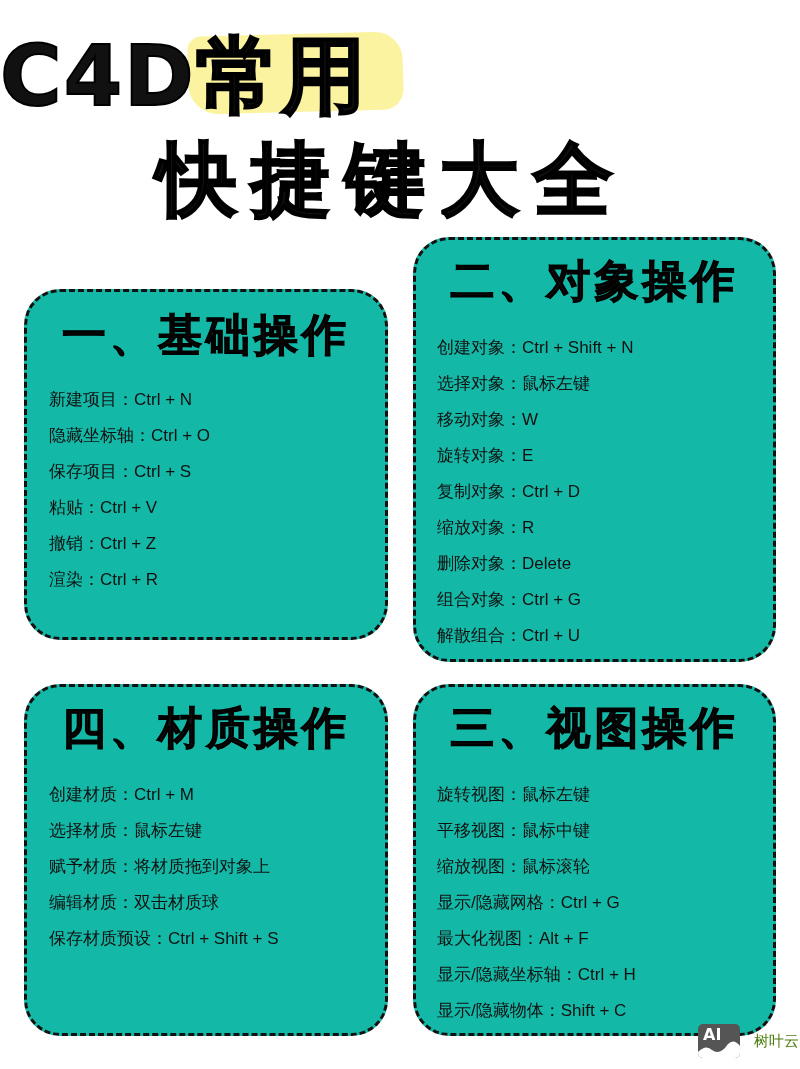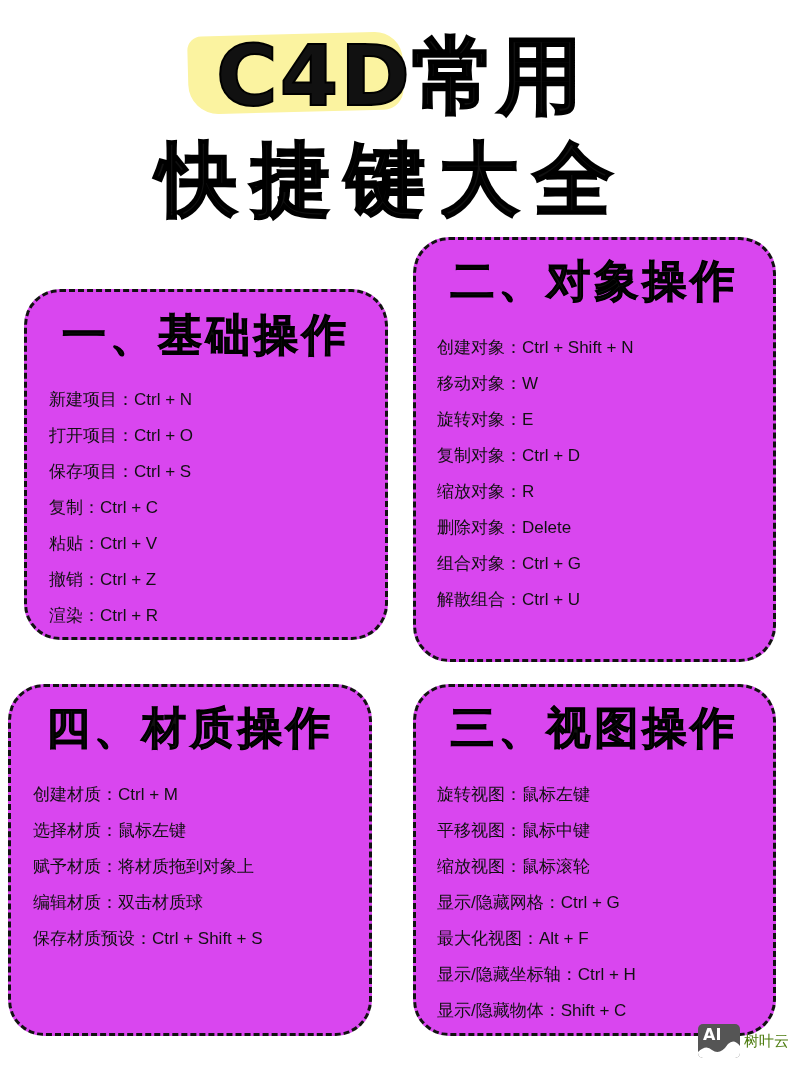--- a/index.html
+++ b/index.html
@@ -6,56 +6,56 @@
   body {
     width: 800px; height: 1069px; background: #ffffff; position: relative; overflow: hidden;
     font-family: "DejaVu Sans", "Liberation Sans", sans-serif; color: #111;
   }
   .title-wrap { position: absolute; left: 0; top: 0; width: 800px; height: 230px; }
   .highlight {
     position: absolute; left: 188px; top: 34px; width: 215px; height: 78px;
     background: #fbf3a0; border-radius: 14px 28px 20px 30px; transform: rotate(-1.5deg);
   }
   .title-line1 {
-    position: absolute; left: 0; width: 800px; top: 26px; text-align: center;
+    position: absolute; left: 0; width: 800px; top: 26px; text-align: left;
     font-size: 84px; font-weight: 900; letter-spacing: 2px; line-height: 100px;
     font-family: "DejaVu Sans", sans-serif; -webkit-text-stroke: 2px #000;
   }
   .title-line2 {
     position: absolute; left: 0; width: 784px; top: 132px; text-align: center;
     font-size: 80px; font-weight: 900; letter-spacing: 14px; line-height: 96px;
     font-family: "DejaVu Sans", sans-serif; -webkit-text-stroke: 2px #000;
   }
   .card {
     position: absolute; border: 3px dashed #111; border-radius: 36px; box-sizing: border-box;
-    background: #d946ef;
+    background: #14b8a6;
   }
   .card h2 {
     margin: 0; text-align: center; font-size: 44px; font-weight: 900; letter-spacing: 4px;
     -webkit-text-stroke: 1px #000; font-family: "DejaVu Sans", sans-serif;
   }
   .card ul { list-style: none; margin: 0; padding: 0; }
   .card li {
     font-size: 17px; line-height: 36px; color: #111; font-family: "Liberation Sans", sans-serif;
     white-space: normal; word-break: break-all;
   }
   #card1 { left: 24px; top: 289px; width: 364px; height: 351px; }
   #card1 h2 { padding-top: 14px; height: 62px; }
   #card1 ul { padding: 14px 20px 0 22px; }
   #card2 { left: 413px; top: 237px; width: 363px; height: 425px; }
   #card2 h2 { padding-top: 12px; height: 64px; }
   #card2 ul { padding: 14px 10px 0 21px; }
-  #card4 { left: 8px; top: 684px; width: 364px; height: 352px; }
+  #card4 { left: 24px; top: 684px; width: 364px; height: 352px; }
   #card4 h2 { padding-top: 12px; height: 64px; }
   #card4 ul { padding: 14px 20px 0 22px; }
   #card3 { left: 413px; top: 684px; width: 363px; height: 352px; }
   #card3 h2 { padding-top: 12px; height: 64px; }
   #card3 ul { padding: 14px 6px 0 21px; }
   .watermark {
-    position: absolute; left: 698px; top: 1024px; display: flex; align-items: center; gap: 4px;
+    position: absolute; left: 698px; top: 1024px; display: flex; align-items: center; gap: 14px;
   }
   .wm-icon {
     width: 42px; height: 34px; background: #555; border-radius: 5px; position: relative; overflow: hidden;
   }
   .wm-icon .ai {
     position: absolute; left: 5px; top: 1px; color: #fff; font-weight: 900; font-size: 16px;
     font-family: "DejaVu Sans", sans-serif;
   }
   .wm-icon svg { position: absolute; left: 0; bottom: 0; }
   .wm-text { font-size: 15px; color: #4d7c0f; font-weight: normal; font-family: "DejaVu Sans", sans-serif; }
@@ -66,33 +66,33 @@
 <div class="title-wrap">
   <div class="highlight"></div>
   <div class="title-line1">C4D常用</div>
   <div class="title-line2">快捷键大全</div>
 </div>
 
 <div class="card" id="card1">
   <h2>一、基础操作</h2>
   <ul>
     <li>新建项目：Ctrl + N</li>
-    <li>打开项目：Ctrl + O</li>
+    <li>隐藏坐标轴：Ctrl + O</li>
     <li>保存项目：Ctrl + S</li>
-    <li>复制：Ctrl + C</li>
     <li>粘贴：Ctrl + V</li>
     <li>撤销：Ctrl + Z</li>
     <li>渲染：Ctrl + R</li>
   </ul>
 </div>
 
 <div class="card" id="card2">
   <h2>二、对象操作</h2>
   <ul>
     <li>创建对象：Ctrl + Shift + N</li>
+    <li>选择对象：鼠标左键</li>
     <li>移动对象：W</li>
     <li>旋转对象：E</li>
     <li>复制对象：Ctrl + D</li>
     <li>缩放对象：R</li>
     <li>删除对象：Delete</li>
     <li>组合对象：Ctrl + G</li>
     <li>解散组合：Ctrl + U</li>
   </ul>
 </div>
 

